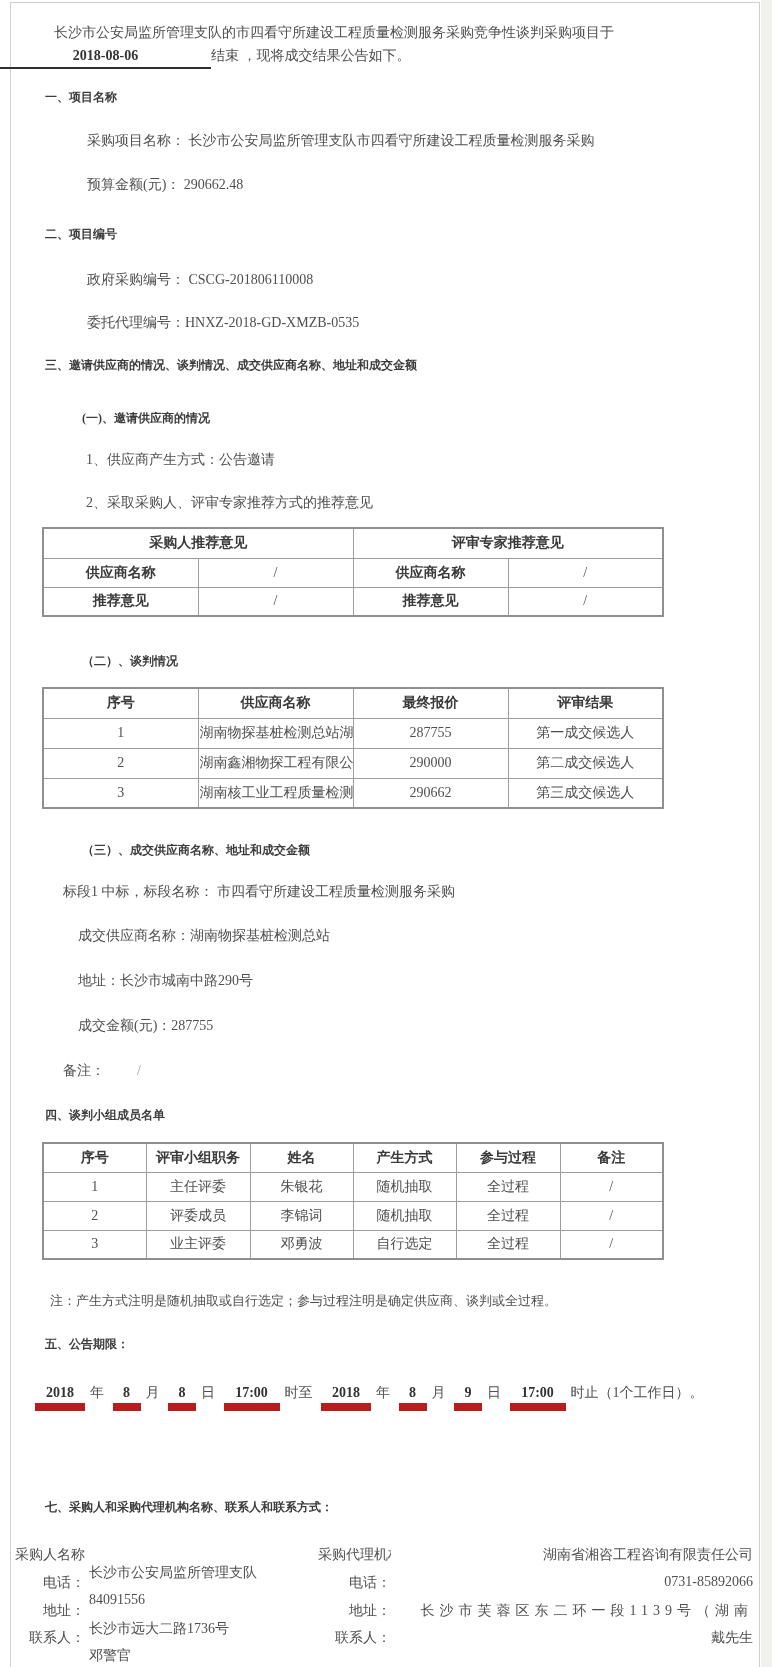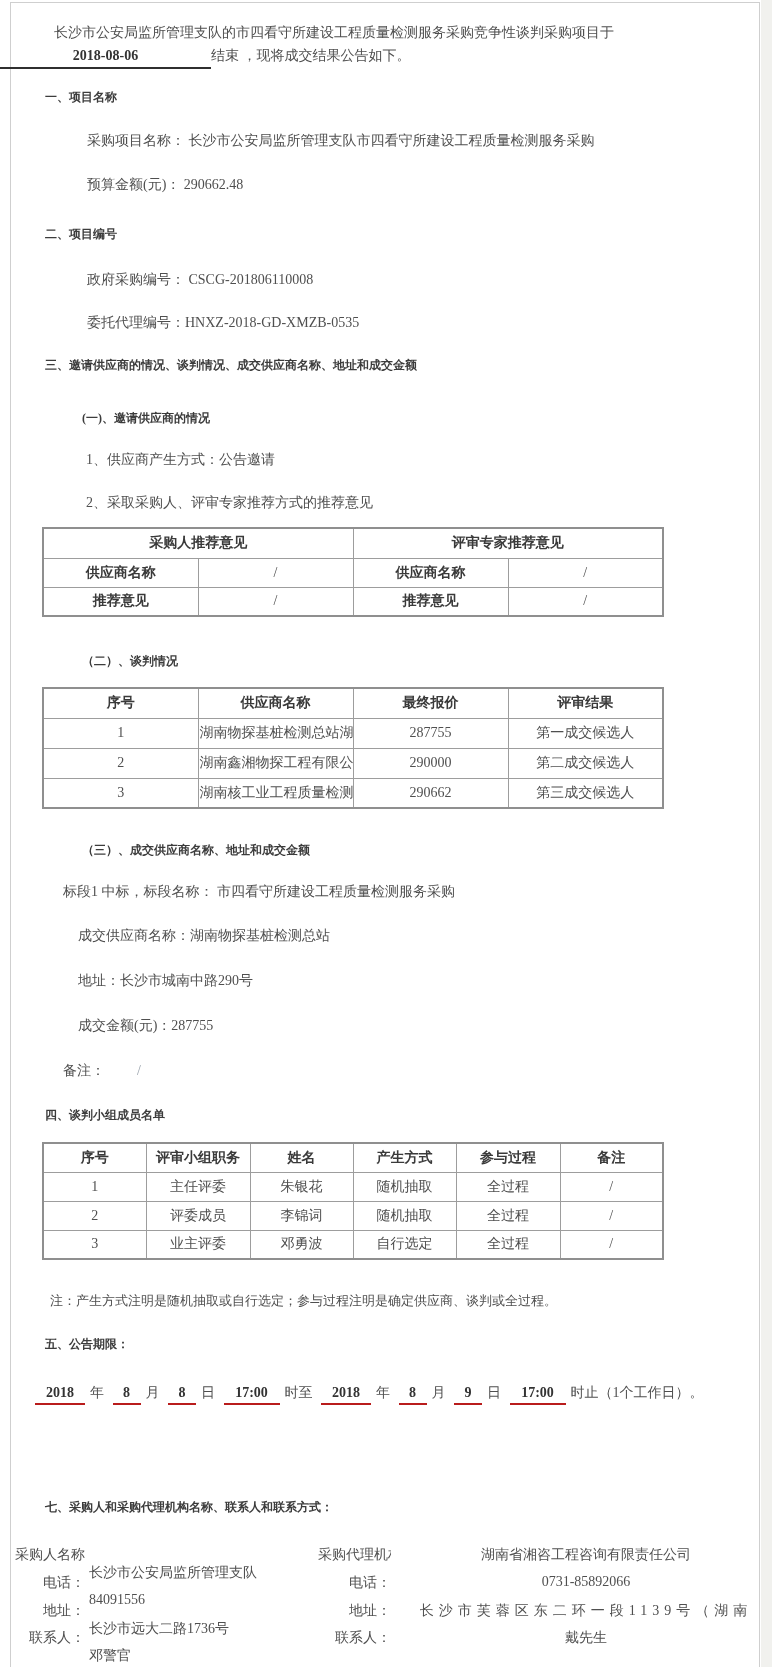--- a/index.html
+++ b/index.html
@@ -28,34 +28,34 @@
                overflow:hidden; white-space:nowrap; }
   table.t .th { font-weight:bold; color:#3a3a3a; }
   .slash { color:#97a0aa; }
   .t1 { width:620px; } .t1 td { height:29px; } .t1 tr.hd td { height:30px; }
   .t2 { width:620px; } .t2 td { height:30px; }
   .t2 td.name { text-align:left; padding-left:1px; }
   .t3 { width:620px; } .t3 td { height:29px; }
 
   
   .useg { display:inline-block; text-align:center; font-weight:bold; color:#333;
-          border-bottom:2px solid #b91c1c; padding:0 2px 2px 2px; margin:0 5px; }
+          border-bottom:8px solid #b91c1c; padding:0 2px 2px 2px; margin:0 5px; }
   .useg.yr { min-width:50px; } .useg.sm { min-width:28px; } .useg.tm { min-width:56px; }
 
   .para6 { position:absolute; left:-9px; top:1424px; width:770px; white-space:normal;
            font-weight:bold; color:#3c3c3c; font-size:15px; line-height:28px; text-indent:95px; }
 
   
   .c-row { position:absolute; left:0; width:748px; height:28px; }
   .c-row span { position:absolute; top:0; display:block; white-space:nowrap; }
   .c-l1 { left:0;   width:74px;  text-align:right; }
   .c-v1 { left:78px; width:215px; text-align:left;margin-top:18px; }
   .c-l2 { left:302px; width:78px; text-align:right; overflow:hidden; }
   .c-l2.clip { text-align:left; padding-left:5px; }
-  .c-v2 { left:392px; width:366px; text-align:center; overflow:hidden; }
+  .c-v2 { left:376px; width:366px; text-align:right; overflow:hidden; }
   .c-v2.sp { letter-spacing:5px; }
 </style>
 </head>
 <body>
 
 <div class="right-strip"></div>
 
 <div class="doc">
 
   <div class="abs" style="top:21px; left:43px;">长沙市公安局监所管理支队的市四看守所建设工程质量检测服务采购竞争性谈判采购项目于</div>

